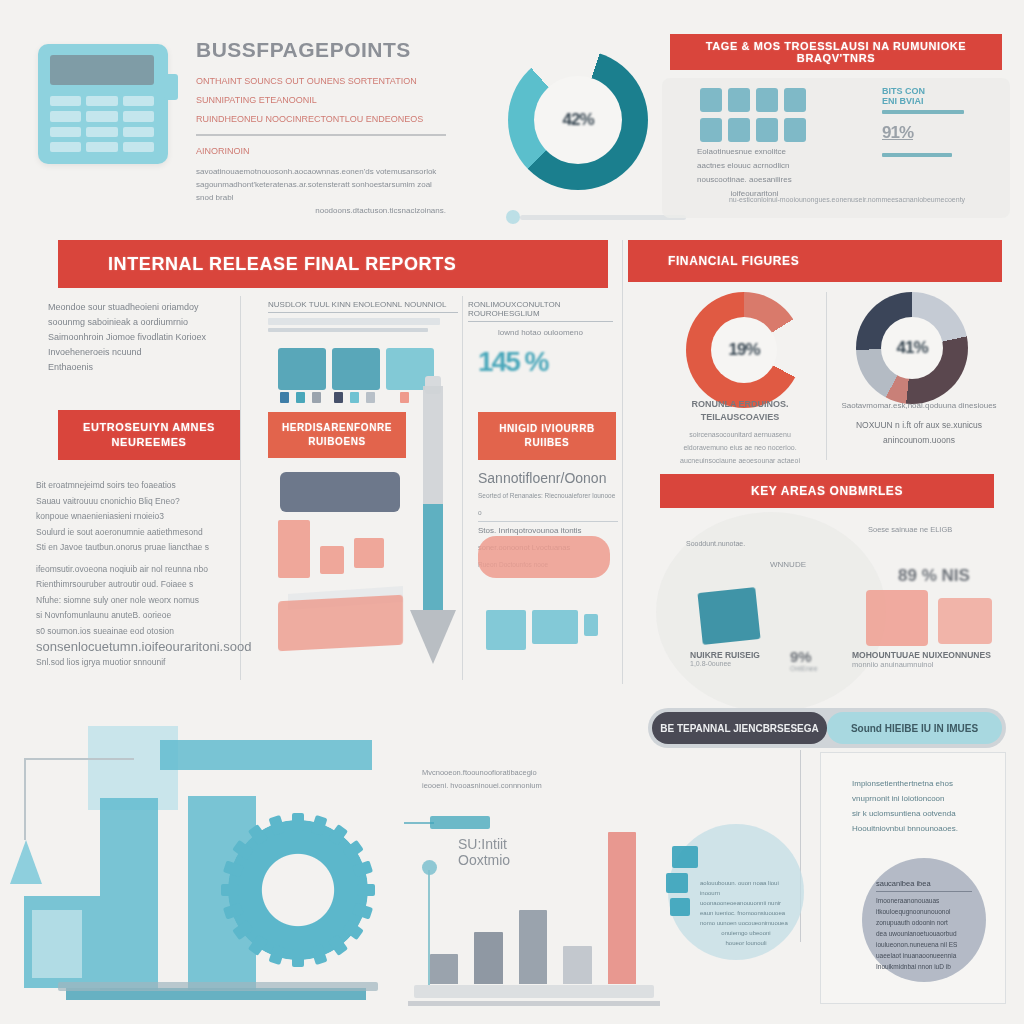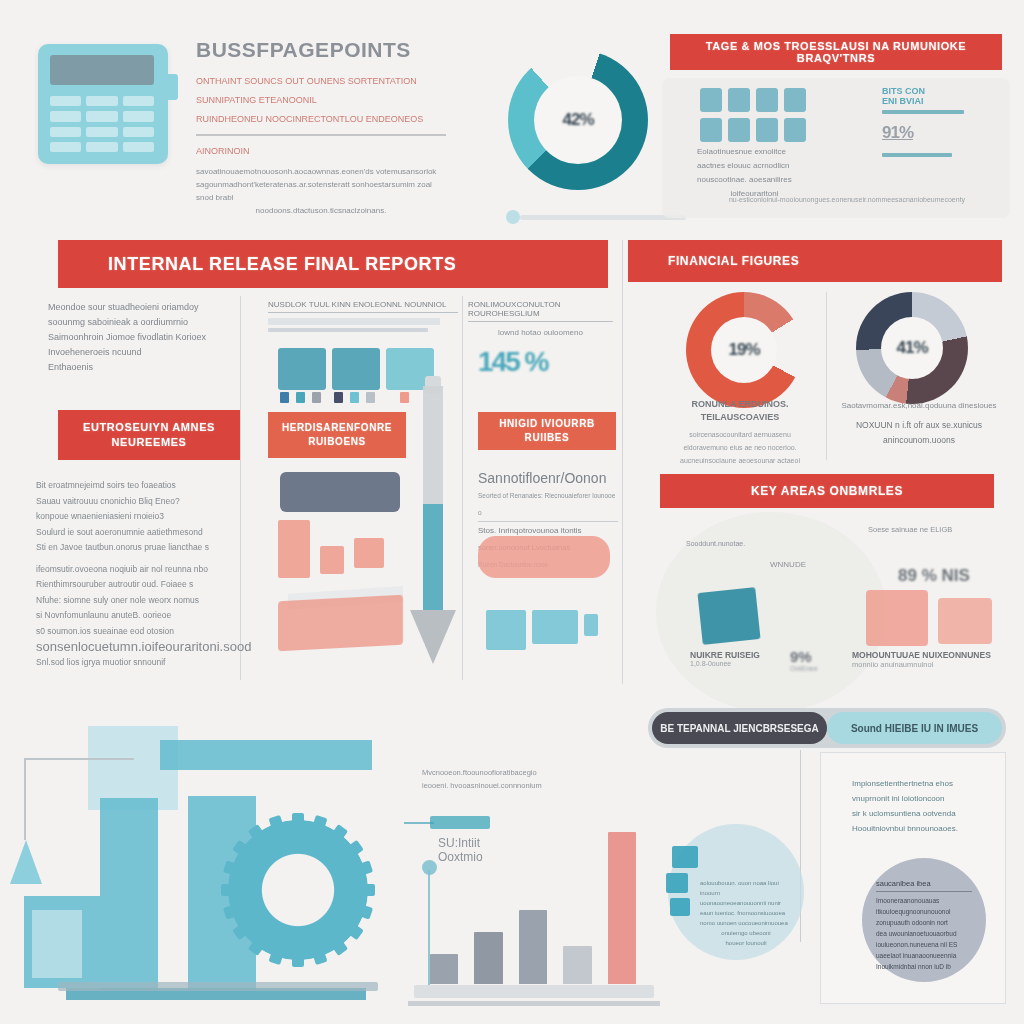--- a/index.html
+++ b/index.html
@@ -91,21 +91,21 @@
   #mid-col-a { position: absolute; left: 268px; top: 300px; width: 190px; }
   #mid-col-b { position: absolute; left: 468px; top: 300px; width: 145px; }
   #mid-tiles { position: absolute; left: 278px; top: 348px; display: flex; gap: 6px; }
   #mid-tiles i { display: block; width: 48px; height: 42px; background: #3f9ab0; opacity: .85; border-radius: 3px; filter: blur(.5px); }
   #mid-legend { position: absolute; left: 280px; top: 392px; display: flex; gap: 7px; align-items: center; }
   #mid-legend i { display: block; width: 9px; height: 11px; border-radius: 1px; }
   #mid-stat { position: absolute; left: 478px; top: 346px; font-size: 28px; font-weight: bold; color: #4aa7ba; filter: blur(.9px); letter-spacing: -2px; }
 
   #mid-banner-1 { position: absolute; left: 268px; top: 412px; width: 138px; height: 46px;
     flex-direction: column; justify-content: center; align-items: center; font-size: 10px; line-height: 14px; text-align: center; }
-  #mid-banner-2 { position: absolute; left: 478px; top: 412px; width: 138px; height: 38px;
+  #mid-banner-2 { position: absolute; left: 478px; top: 412px; width: 138px; height: 48px;
     flex-direction: column; justify-content: center; align-items: center; font-size: 10px; line-height: 14px; text-align: center; }
 
   #mid-shape-navy { position: absolute; left: 280px; top: 472px; width: 120px; height: 40px; background: #4c5a72; opacity: .8; border-radius: 6px; filter: blur(.6px); }
   #mid-cards { position: absolute; left: 278px; top: 520px; display: flex; align-items: flex-start; gap: 10px; }
   #mid-cards .cd { background: #ef9a8c; opacity: .85; border-radius: 2px; filter: blur(.4px); }
   #mid-slab { position: absolute; left: 278px; top: 598px; width: 125px; height: 50px; background: #ee9b8d; opacity: .8; border-radius: 4px; transform: skewY(-3deg); filter: blur(.7px); }
   #mid-slab2 { position: absolute; left: 288px; top: 590px; width: 115px; height: 16px; background: #e7e9ea; opacity: .9; transform: skewY(-4deg); }
 
   #mid-right-text { position: absolute; left: 478px; top: 470px; width: 140px; }
   #mid-right-pill { position: absolute; left: 478px; top: 536px; width: 132px; height: 42px; background: #ef9a8c; opacity: .82; border-radius: 18px; filter: blur(.6px); }
@@ -215,21 +215,21 @@
   <div id="headline">
     <div class="h1">BUSSFPAGEPOINTS</div>
     <div class="sub blurtxt" style="font-size:9px;color:#cf7b73;">ONTHAINT SOUNCS OUT OUNENS SORTENTATION</div>
     <div class="sub blurtxt" style="font-size:9px;color:#cf7b73;">SUNNIPATING ETEANOONIL</div>
     <div class="sub blurtxt" style="font-size:9px;color:#cf7b73;">RUINDHEONEU NOOCINRECTONTLOU ENDEONEOS</div>
     <div class="rule"></div>
     <div class="sub blurtxt" style="font-size:9px;color:#cf7b73;">AINORINOIN</div>
     <div style="margin-top:8px;line-height:13px;">
       <div class="blurtxt" style="font-size:8px;color:#8a9097;">savoatinouaemotnouosonh.aocaownnas.eonen'ds votemusansorlok</div>
       <div class="blurtxt" style="font-size:8px;color:#8a9097;">sagounmadhont'keteratenas.ar.sotensteratt sonhoestarsumim zoal snod brabl</div>
-      <div class="blurtxt" style="font-size:8px;color:#8a9097;text-align:center;">noodoons.dtactuson.ticsnaclzoinans.</div>
+      <div class="blurtxt" style="font-size:8px;color:#8a9097;text-align:right;">noodoons.dtactuson.ticsnaclzoinans.</div>
     </div>
   </div>
 
   <div id="donut-top" class="donut" style="background:conic-gradient(from 18deg,#1b7f8e 0deg 208deg,#5bbfcc 208deg 300deg,#f3f2f0 300deg 378deg);">
     <div class="hole" style="inset:26px;">
       <span class="val">42%</span>
     </div>
   </div>
   <div style="position:absolute;left:506px;top:210px;width:14px;height:14px;border-radius:50%;background:#bcdfe6;"></div>
   <div style="position:absolute;left:520px;top:215px;width:166px;height:5px;background:#dfe2e4;border-radius:3px;"></div>
@@ -494,21 +494,21 @@
   </div>
   <div id="baseline"></div>
 
   <div id="chart">
     <div class="note" style="line-height:13px;">
       <div class="blurtxt" style="font-size:7.5px;color:#8d939a;">Mvcnooeon.ftoounoofioratibacegio</div>
       <div class="blurtxt" style="font-size:7.5px;color:#8d939a;">ieooeni. hvooasninouei.connnonium</div>
     </div>
     <div class="tagline"></div>
     <div class="tag"></div>
-    <div class="sub blurtxt" style="font-size:12px;color:#8d939a;">SU:Intiit  Ooxtmio</div>
+    <div class="sub blurtxt" style="font-size:14px;color:#8d939a;margin-left:20px;">SU:Intiit  Ooxtmio</div>
     <div class="axis"></div>
     <div class="axis-dot"></div>
     <div class="bars">
       <div class="bar" style="height:30px;background:#9aa3ad;"></div>
       <div class="bar" style="height:52px;background:#8f98a3;"></div>
       <div class="bar" style="height:74px;background:#9aa3ad;"></div>
       <div class="bar" style="height:38px;background:#c3c8ce;"></div>
       <div class="bar" style="height:152px;background:#e89890;"></div>
     </div>
     <div class="ground"></div>

